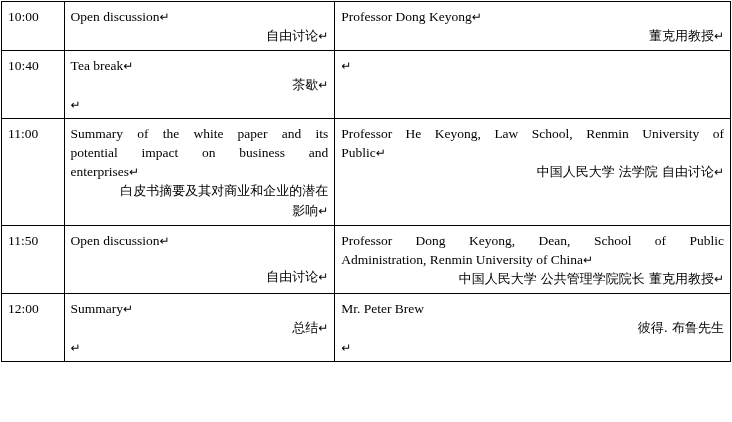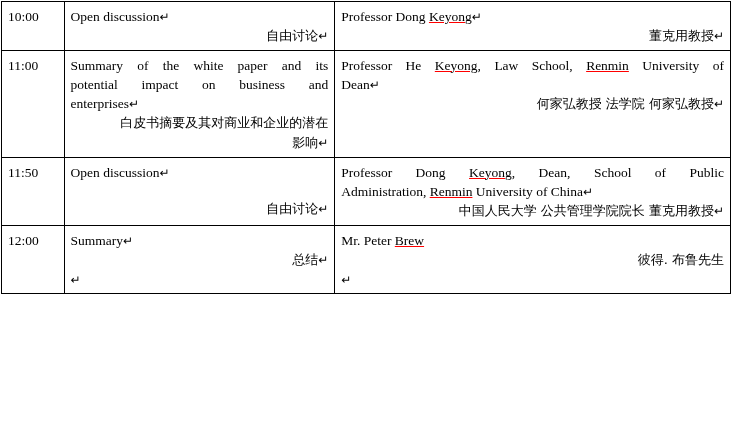--- a/index.html
+++ b/index.html
@@ -54,21 +54,20 @@
   }
   .empty-line {
     display: block;
     min-height: 17px;
   }
   .time-cell {
     font-size: 13.5px;
     white-space: nowrap;
   }
   .underline-word {
-    text-decoration: underline;
     text-decoration-style: solid;
     text-decoration-color: #ff0000;
     text-decoration-thickness: 1px;
   }
 </style>
 </head>
 <body>
 
 <table class="schedule-table">
   <colgroup>
@@ -82,32 +81,43 @@
         <td>
           <span class="line"><span>Open discussion</span><span class="pilcrow">↵</span></span>
           <span class="line cn"><span>自由讨论</span><span class="pilcrow">↵</span></span>
         </td>
         <td>
           <span class="line"><span>Professor Dong <span class="underline-word">Keyong</span></span><span class="pilcrow">↵</span></span>
           <span class="line cn"><span>董克用教授</span><span class="pilcrow">↵</span></span>
         </td>
       </tr>
       <tr>
+        <td class="time-cell"><span>10:40</span></td>
+        <td>
+          <span class="line"><span>Tea break</span><span class="pilcrow">↵</span></span>
+          <span class="line cn"><span>茶歇</span><span class="pilcrow">↵</span></span>
+          <span class="line empty-line"><span></span><span class="pilcrow">↵</span></span>
+        </td>
+        <td>
+          <span class="line empty-line"><span></span><span class="pilcrow">↵</span></span>
+        </td>
+      </tr>
+      <tr>
         <td class="time-cell"><span>11:00</span></td>
         <td>
           <span class="line justify-block"><span>Summary of the white paper and its</span></span>
           <span class="line justify-block"><span>potential impact on business and</span></span>
           <span class="line"><span>enterprises</span><span class="pilcrow">↵</span></span>
           <span class="line cn"><span>白皮书摘要及其对商业和企业的潜在</span></span>
           <span class="line cn"><span>影响</span><span class="pilcrow">↵</span></span>
         </td>
         <td>
           <span class="line justify-block"><span>Professor He <span class="underline-word">Keyong</span>, Law School, <span class="underline-word">Renmin</span> University of</span></span>
-          <span class="line"><span>Dean</span><span class="pilcrow">↵</span></span>
-          <span class="line cn"><span>何家弘教授  法学院  何家弘教授</span><span class="pilcrow">↵</span></span>
+          <span class="line"><span>Public</span><span class="pilcrow">↵</span></span>
+          <span class="line cn"><span>中国人民大学  法学院  自由讨论</span><span class="pilcrow">↵</span></span>
         </td>
       </tr>
       <tr>
         <td class="time-cell"><span>11:50</span></td>
         <td>
           <span class="line"><span>Open discussion</span><span class="pilcrow">↵</span></span>
           <span class="line empty-line"><span></span></span>
           <span class="line cn"><span>自由讨论</span><span class="pilcrow">↵</span></span>
         </td>
         <td>

